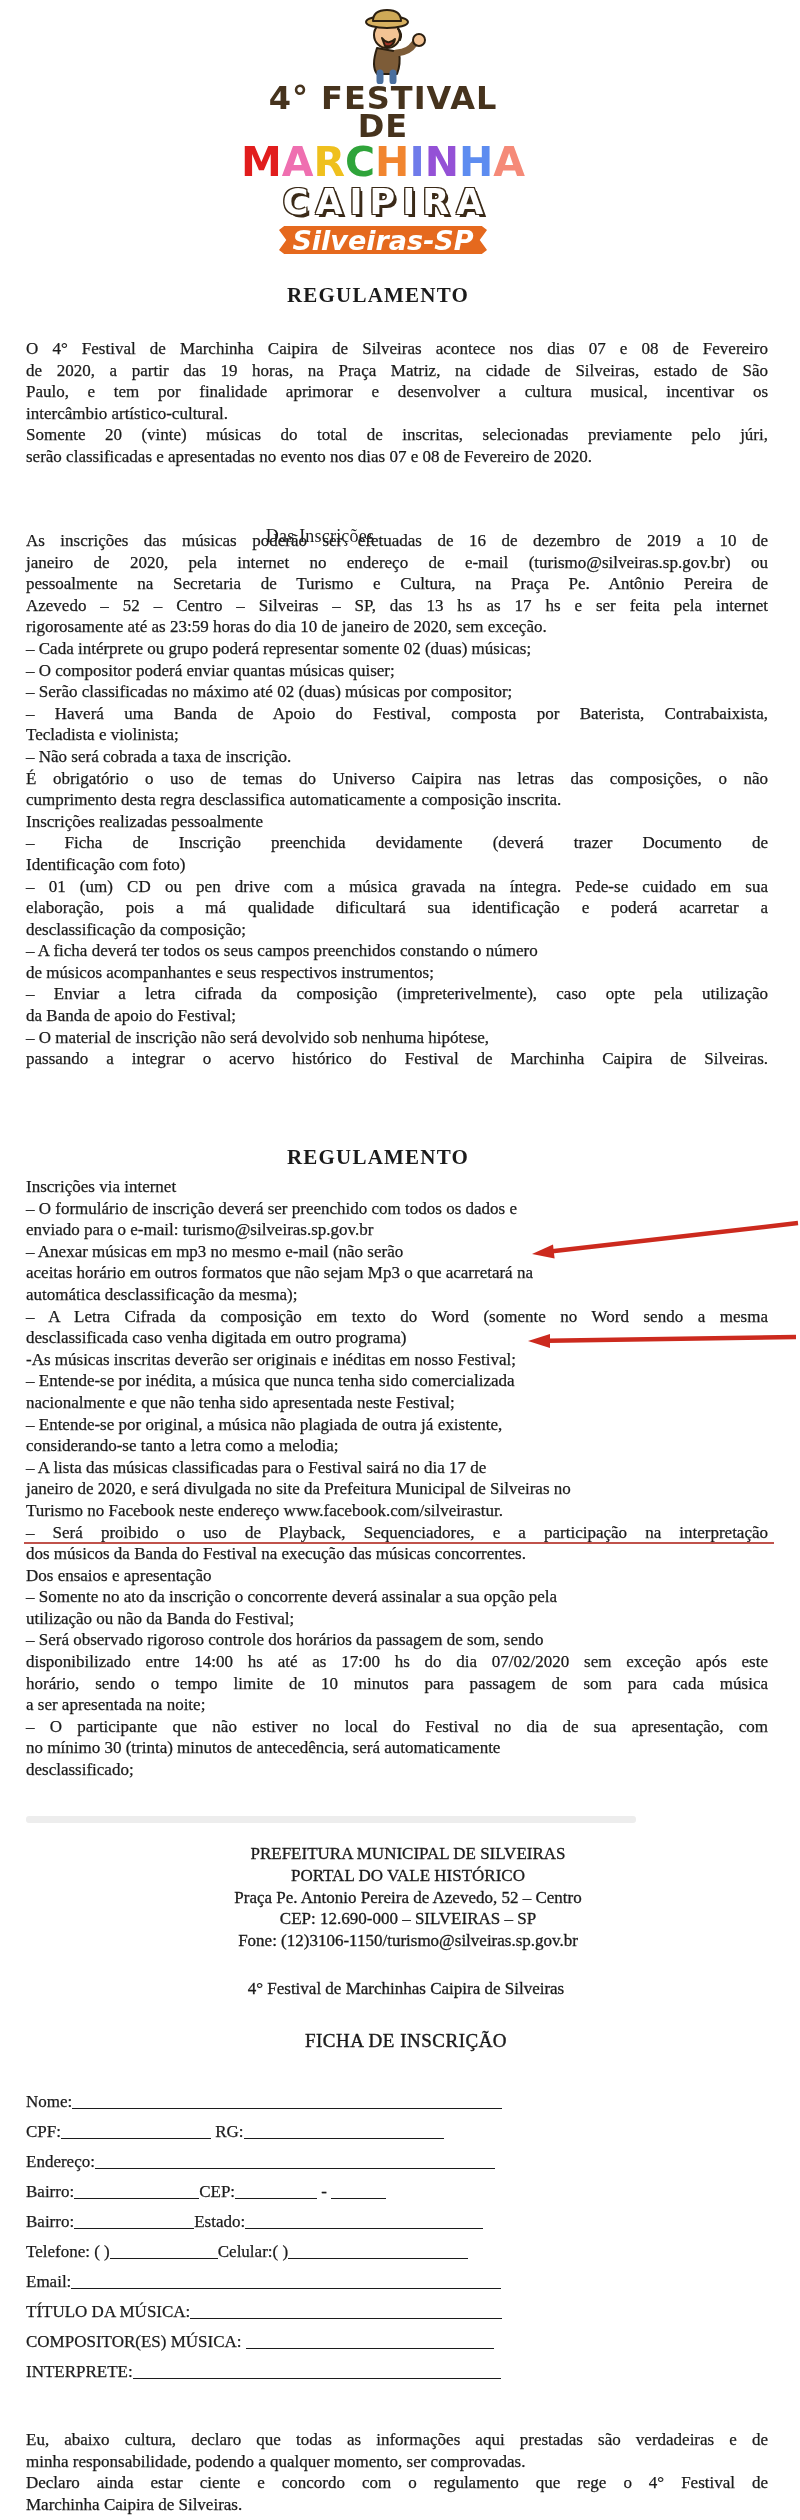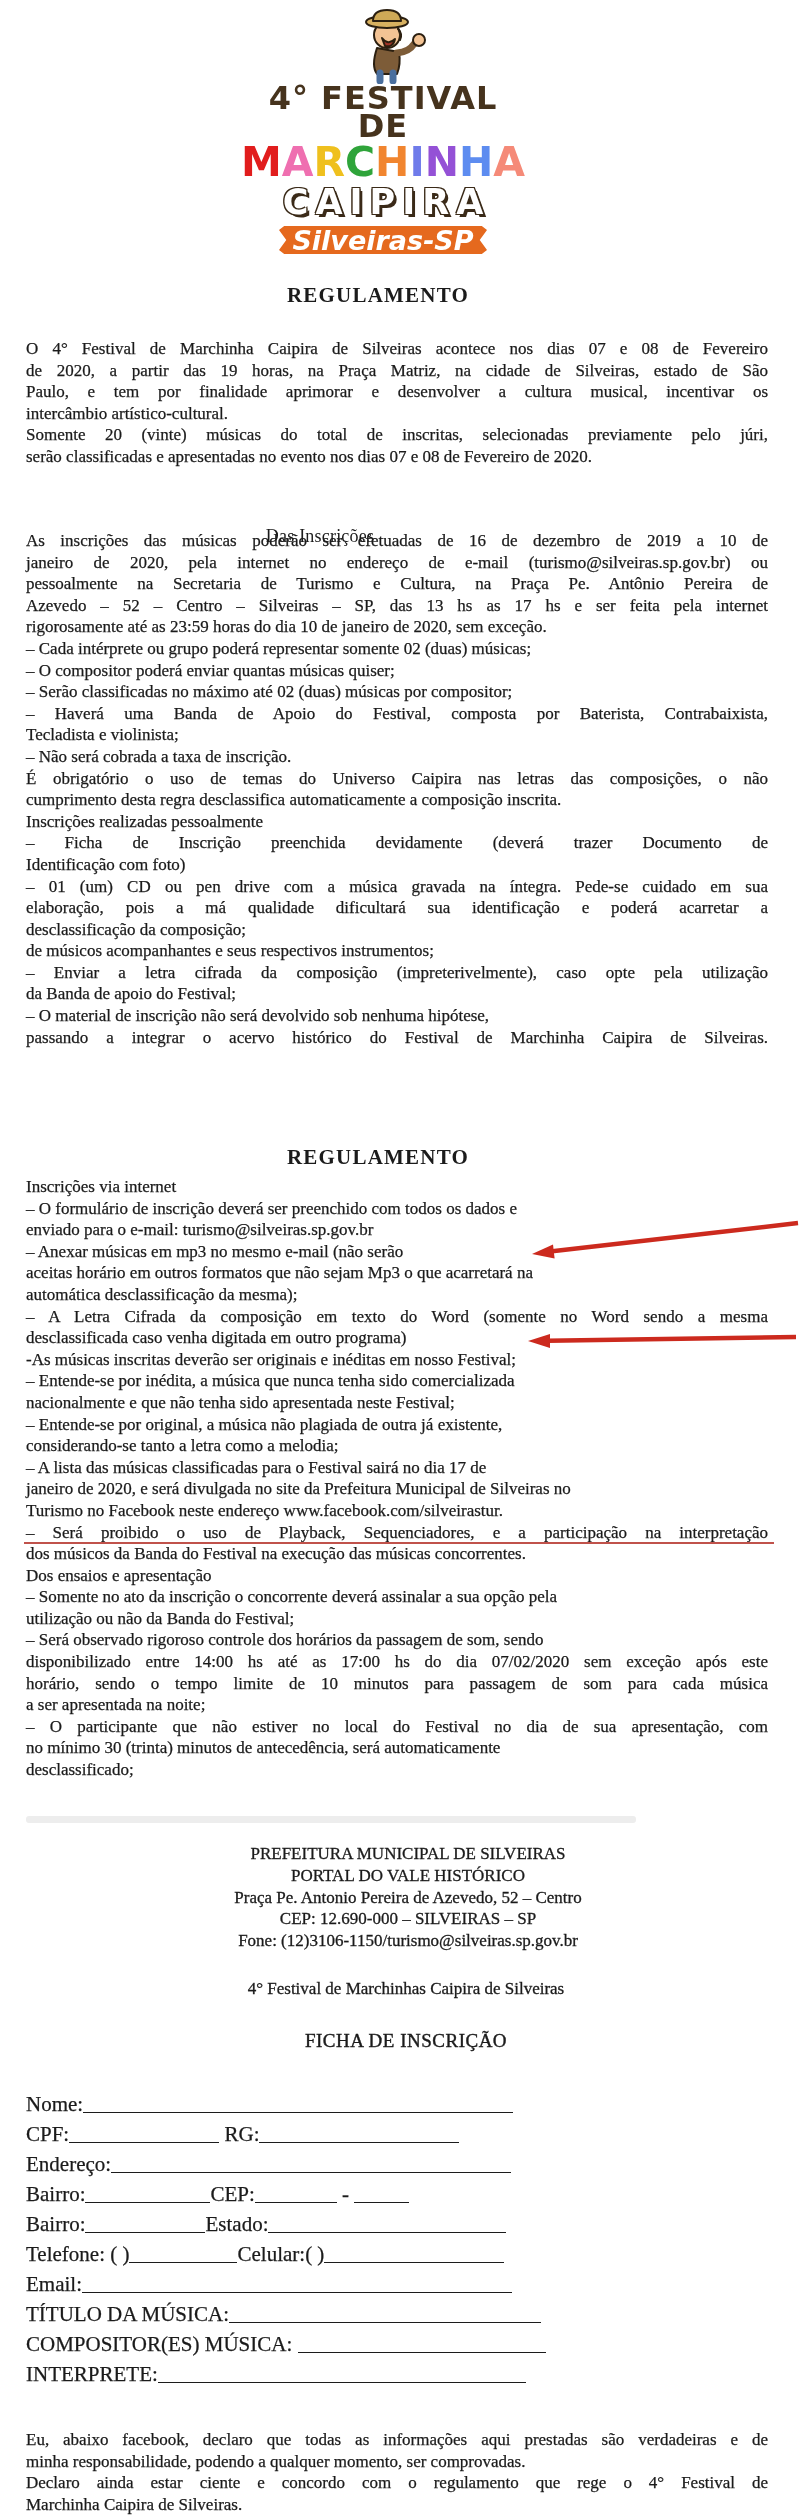--- a/index.html
+++ b/index.html
@@ -33,21 +33,21 @@
                     background:var(--ulcolor);}
   
   #contact{position:absolute;top:1843px;left:8px;width:800px;text-align:center;}
   #contact .cln{font-size:17px;line-height:21.8px;-webkit-text-stroke:.3px #1b1b1b;}
   #subtitle{position:absolute;top:1979px;left:6px;width:800px;text-align:center;font-size:17px;
             -webkit-text-stroke:.3px #1b1b1b;}
   #ficha-title{position:absolute;top:2030px;left:6px;width:800px;text-align:center;font-size:19px;
                letter-spacing:.5px;-webkit-text-stroke:.4px #1b1b1b;}
   
   #form{position:absolute;top:2092px;left:26px;width:742px;}
-  .frow{height:30px;font-size:21px;white-space:nowrap;-webkit-text-stroke:.25px #1b1b1b;}
+  .frow{height:30px;font-size:17px;white-space:nowrap;-webkit-text-stroke:.25px #1b1b1b;}
   .fline{display:inline-block;border-bottom:1.6px solid #1c1c1c;height:13px;transform:translateY(2px);}
   
   .arrow-svg{position:absolute;pointer-events:none;}
   .artifact{position:absolute;left:26px;top:1816px;width:610px;height:7px;background:#ededed;border-radius:3px;}
 </style>
 </head>
 <body>
 
 <div id="doc">
 
@@ -101,20 +101,21 @@
       <div class="ln">Tecladista e violinista;</div>
       <div class="ln">– Não será cobrada a taxa de inscrição.</div>
       <div class="ln j">É obrigatório o uso de temas do Universo Caipira nas letras das composições, o não</div>
       <div class="ln">cumprimento desta regra desclassifica automaticamente a composição inscrita.</div>
       <div class="ln">Inscrições realizadas pessoalmente</div>
       <div class="ln j">– Ficha de Inscrição preenchida devidamente (deverá trazer Documento de</div>
       <div class="ln">Identificação com foto)</div>
       <div class="ln j">– 01 (um) CD ou pen drive com a música gravada na íntegra. Pede-se cuidado em sua</div>
       <div class="ln j">elaboração, pois a má qualidade dificultará sua identificação e poderá acarretar a</div>
       <div class="ln">desclassificação da composição;</div>
+      <div class="ln">– A ficha deverá ter todos os seus campos preenchidos constando o número</div>
       <div class="ln">de músicos acompanhantes e seus respectivos instrumentos;</div>
       <div class="ln j">– Enviar a letra cifrada da composição (impreterivelmente), caso opte pela utilização</div>
       <div class="ln">da Banda de apoio do Festival;</div>
       <div class="ln">– O material de inscrição não será devolvido sob nenhuma hipótese,</div>
       <div class="ln j">passando a integrar o acervo histórico do Festival de Marchinha Caipira de Silveiras.</div>
     </div>
   <div class="txt" id="sec3-lines" style="top:1176px">
       <div class="ln">Inscrições via internet</div>
       <div class="ln">– O formulário de inscrição deverá ser preenchido com todos os dados e</div>
       <div class="ln">enviado para o e-mail: turismo@silveiras.sp.gov.br</div>
@@ -173,19 +174,19 @@
       <div class="frow"><span>Bairro:</span><span class="fline" style="width: 125px;"></span><span>CEP:</span><span class="fline" style="width: 82px;"></span><span> - </span><span class="fline" style="width: 55px;"></span></div>
       <div class="frow"><span>Bairro:</span><span class="fline" style="width: 120px;"></span><span>Estado:</span><span class="fline" style="width: 238px;"></span></div>
       <div class="frow"><span>Telefone: (  )</span><span class="fline" style="width: 108px;"></span><span>Celular:(  )</span><span class="fline" style="width: 180px;"></span></div>
       <div class="frow"><span>Email:</span><span class="fline" style="width: 430px;"></span></div>
       <div class="frow"><span>TÍTULO DA MÚSICA:</span><span class="fline" style="width: 312px;"></span></div>
       <div class="frow"><span>COMPOSITOR(ES) MÚSICA: </span><span class="fline" style="width: 248px;"></span></div>
       <div class="frow"><span>INTERPRETE:</span><span class="fline" style="width: 368px;"></span></div>
     </div>
 
   <div class="txt" id="closing-lines" style="top:2429px">
-      <div class="ln j">Eu, abaixo facebook, declaro que todas as informações aqui prestadas são verdadeiras e de</div>
+      <div class="ln j">Eu, abaixo cultura, declaro que todas as informações aqui prestadas são verdadeiras e de</div>
       <div class="ln">minha responsabilidade, podendo a qualquer momento, ser comprovadas.</div>
       <div class="ln j">Declaro ainda estar ciente e concordo com o regulamento que rege o 4° Festival de</div>
       <div class="ln">Marchinha Caipira de Silveiras.</div>
     </div>
 
 </div>
 
 </body></html>

